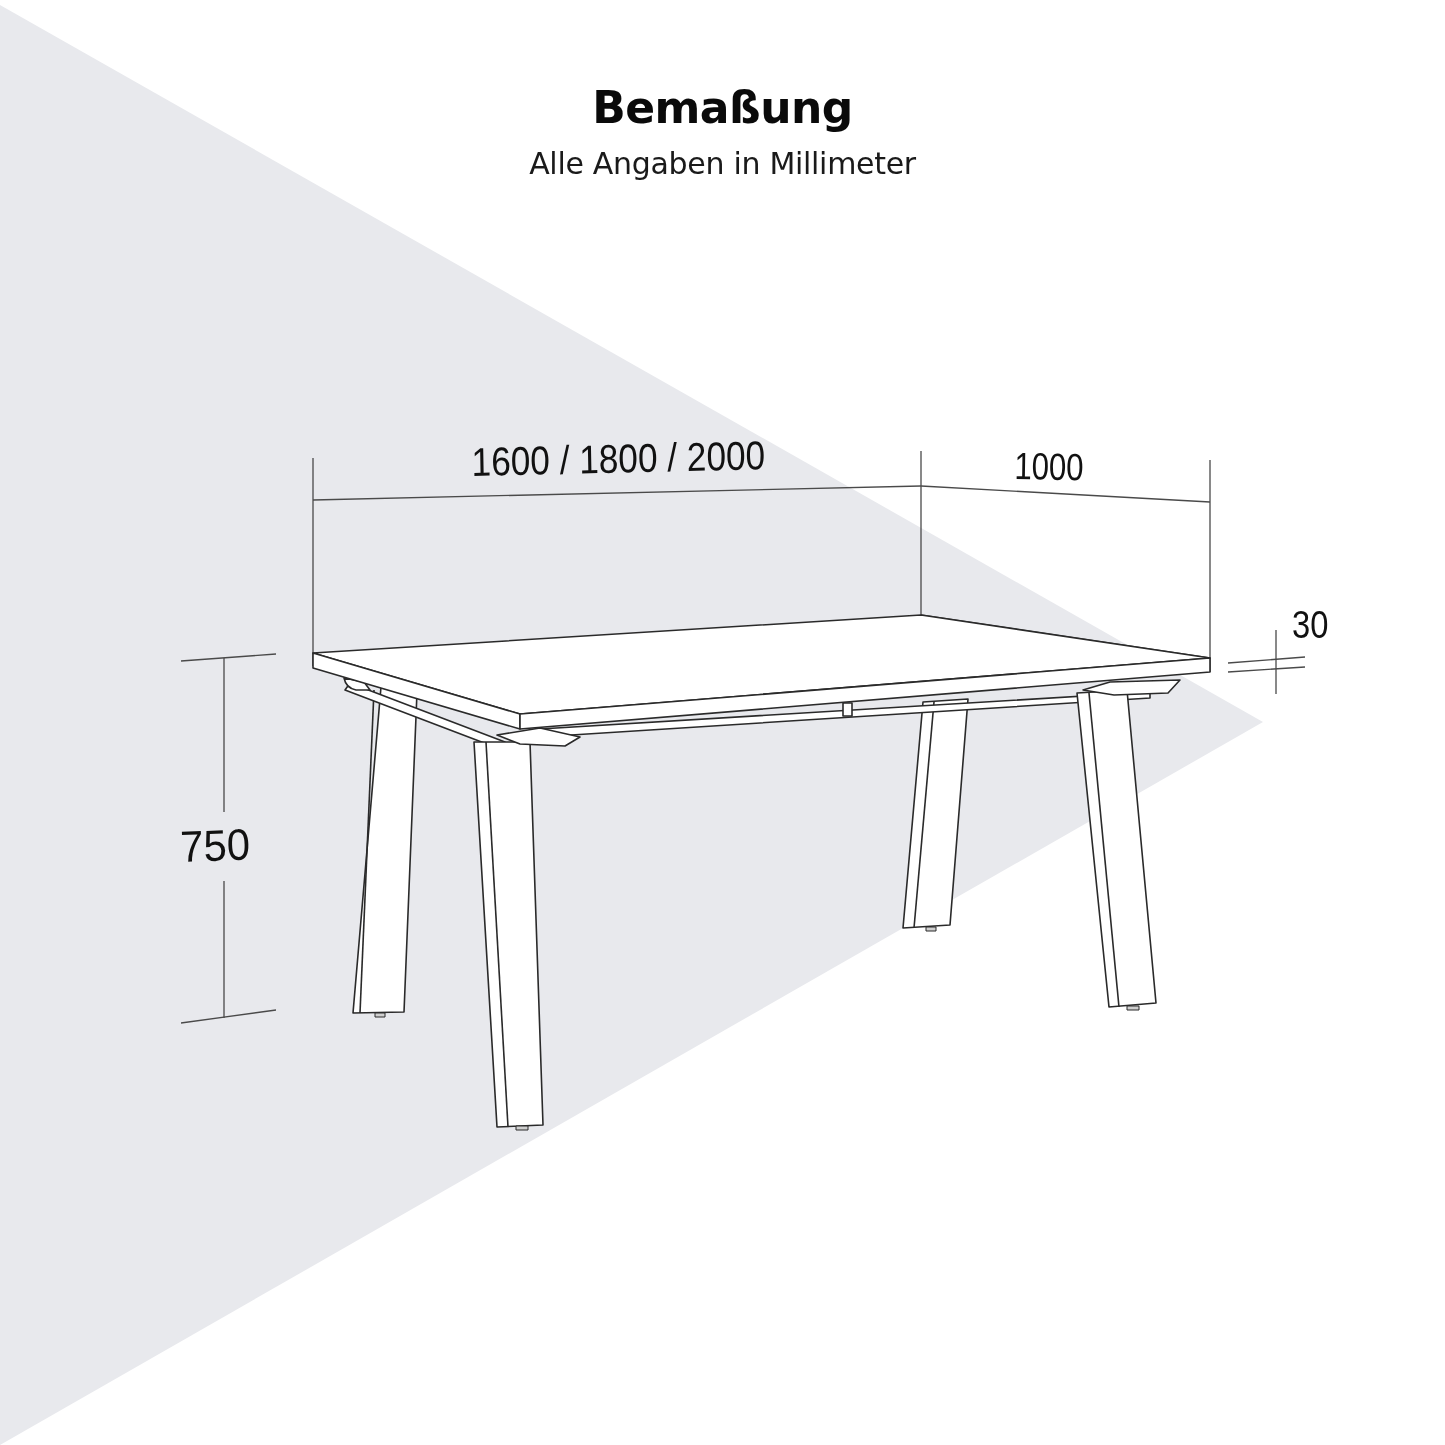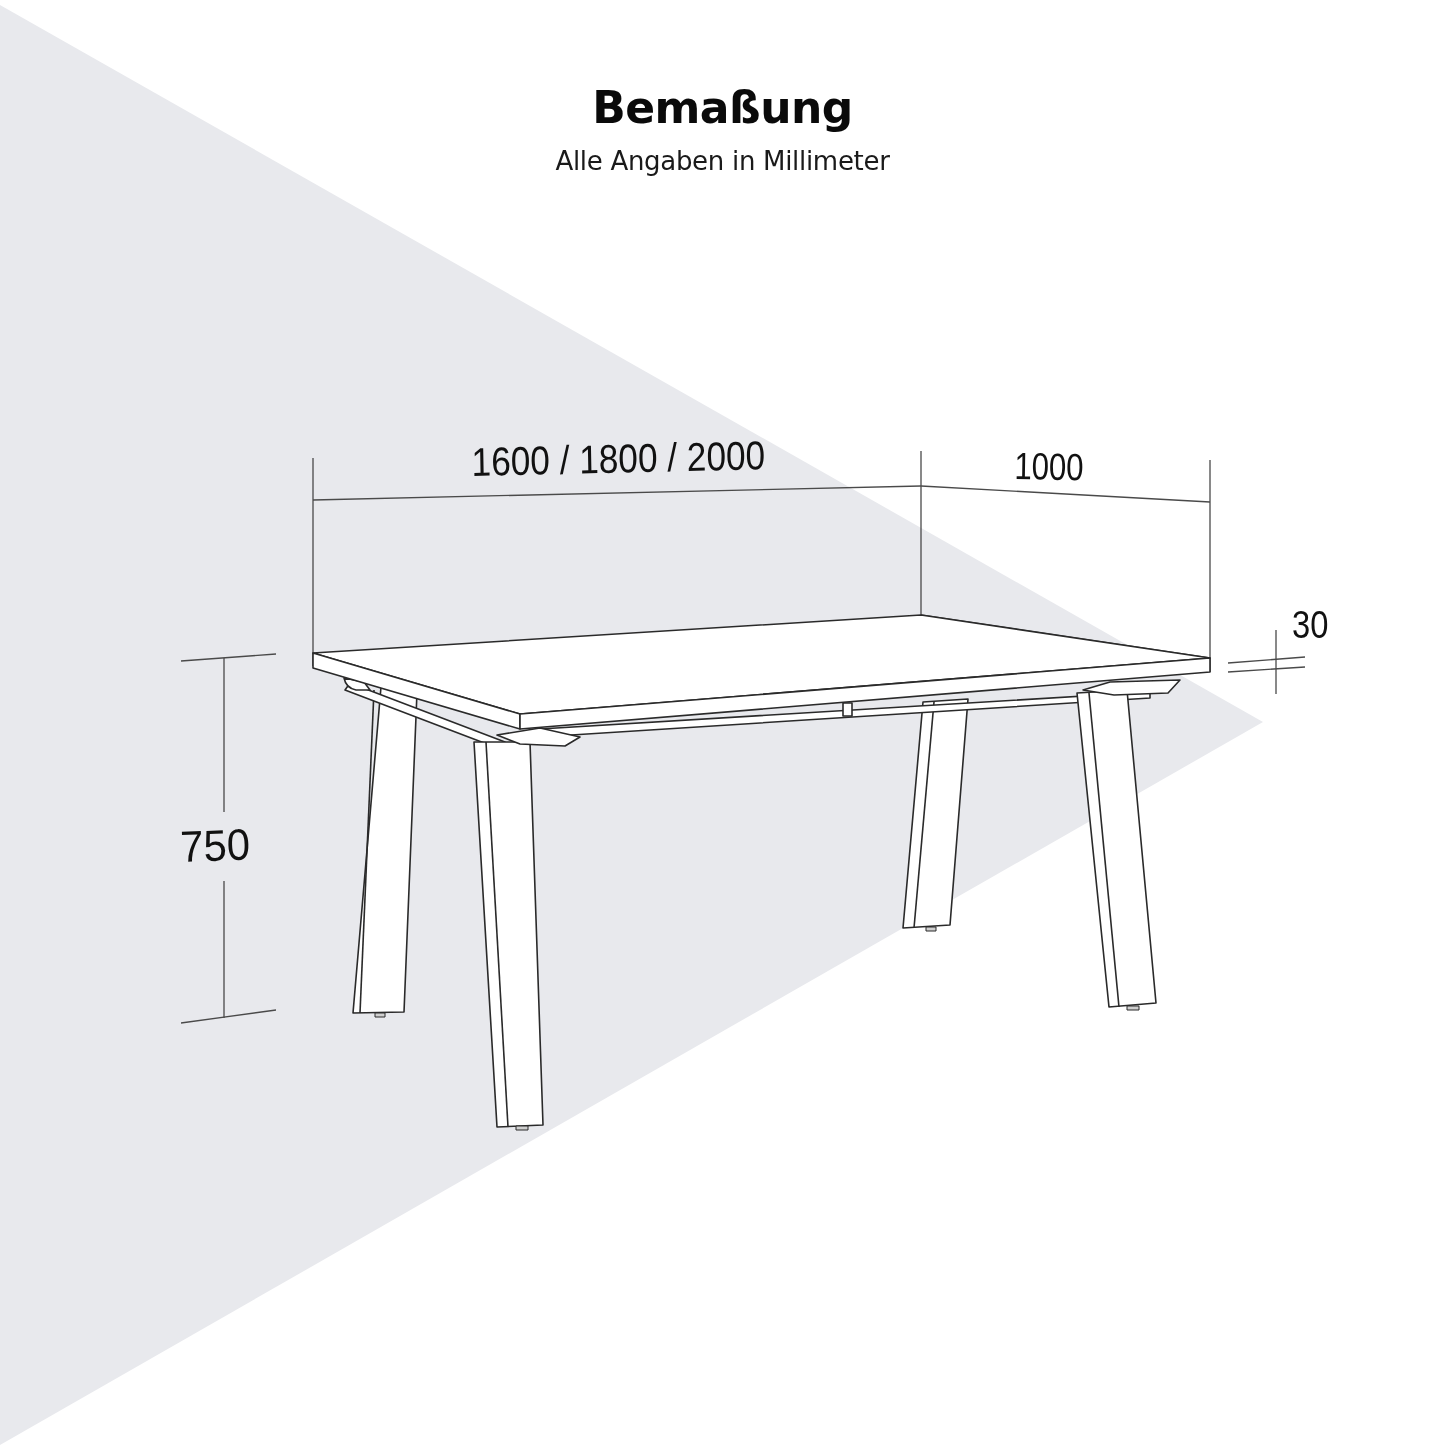--- a/index.html
+++ b/index.html
@@ -33,21 +33,21 @@
       letter-spacing: -0.5px;
     }
     .subtitle {
       position: absolute;
       left: 0;
       width: 1445px;
       top: 146px;
       text-align: center;
       font-family: "DejaVu Sans", sans-serif;
       font-weight: normal;
-      font-size: 26px;
+      font-size: 30px;
       color: #1a1a1a;
       letter-spacing: -0.3px;
     }
     .dim-label {
       position: absolute;
       font-family: "Liberation Sans", sans-serif;
       color: #111111;
       white-space: nowrap;
       transform-origin: left bottom;
     }

